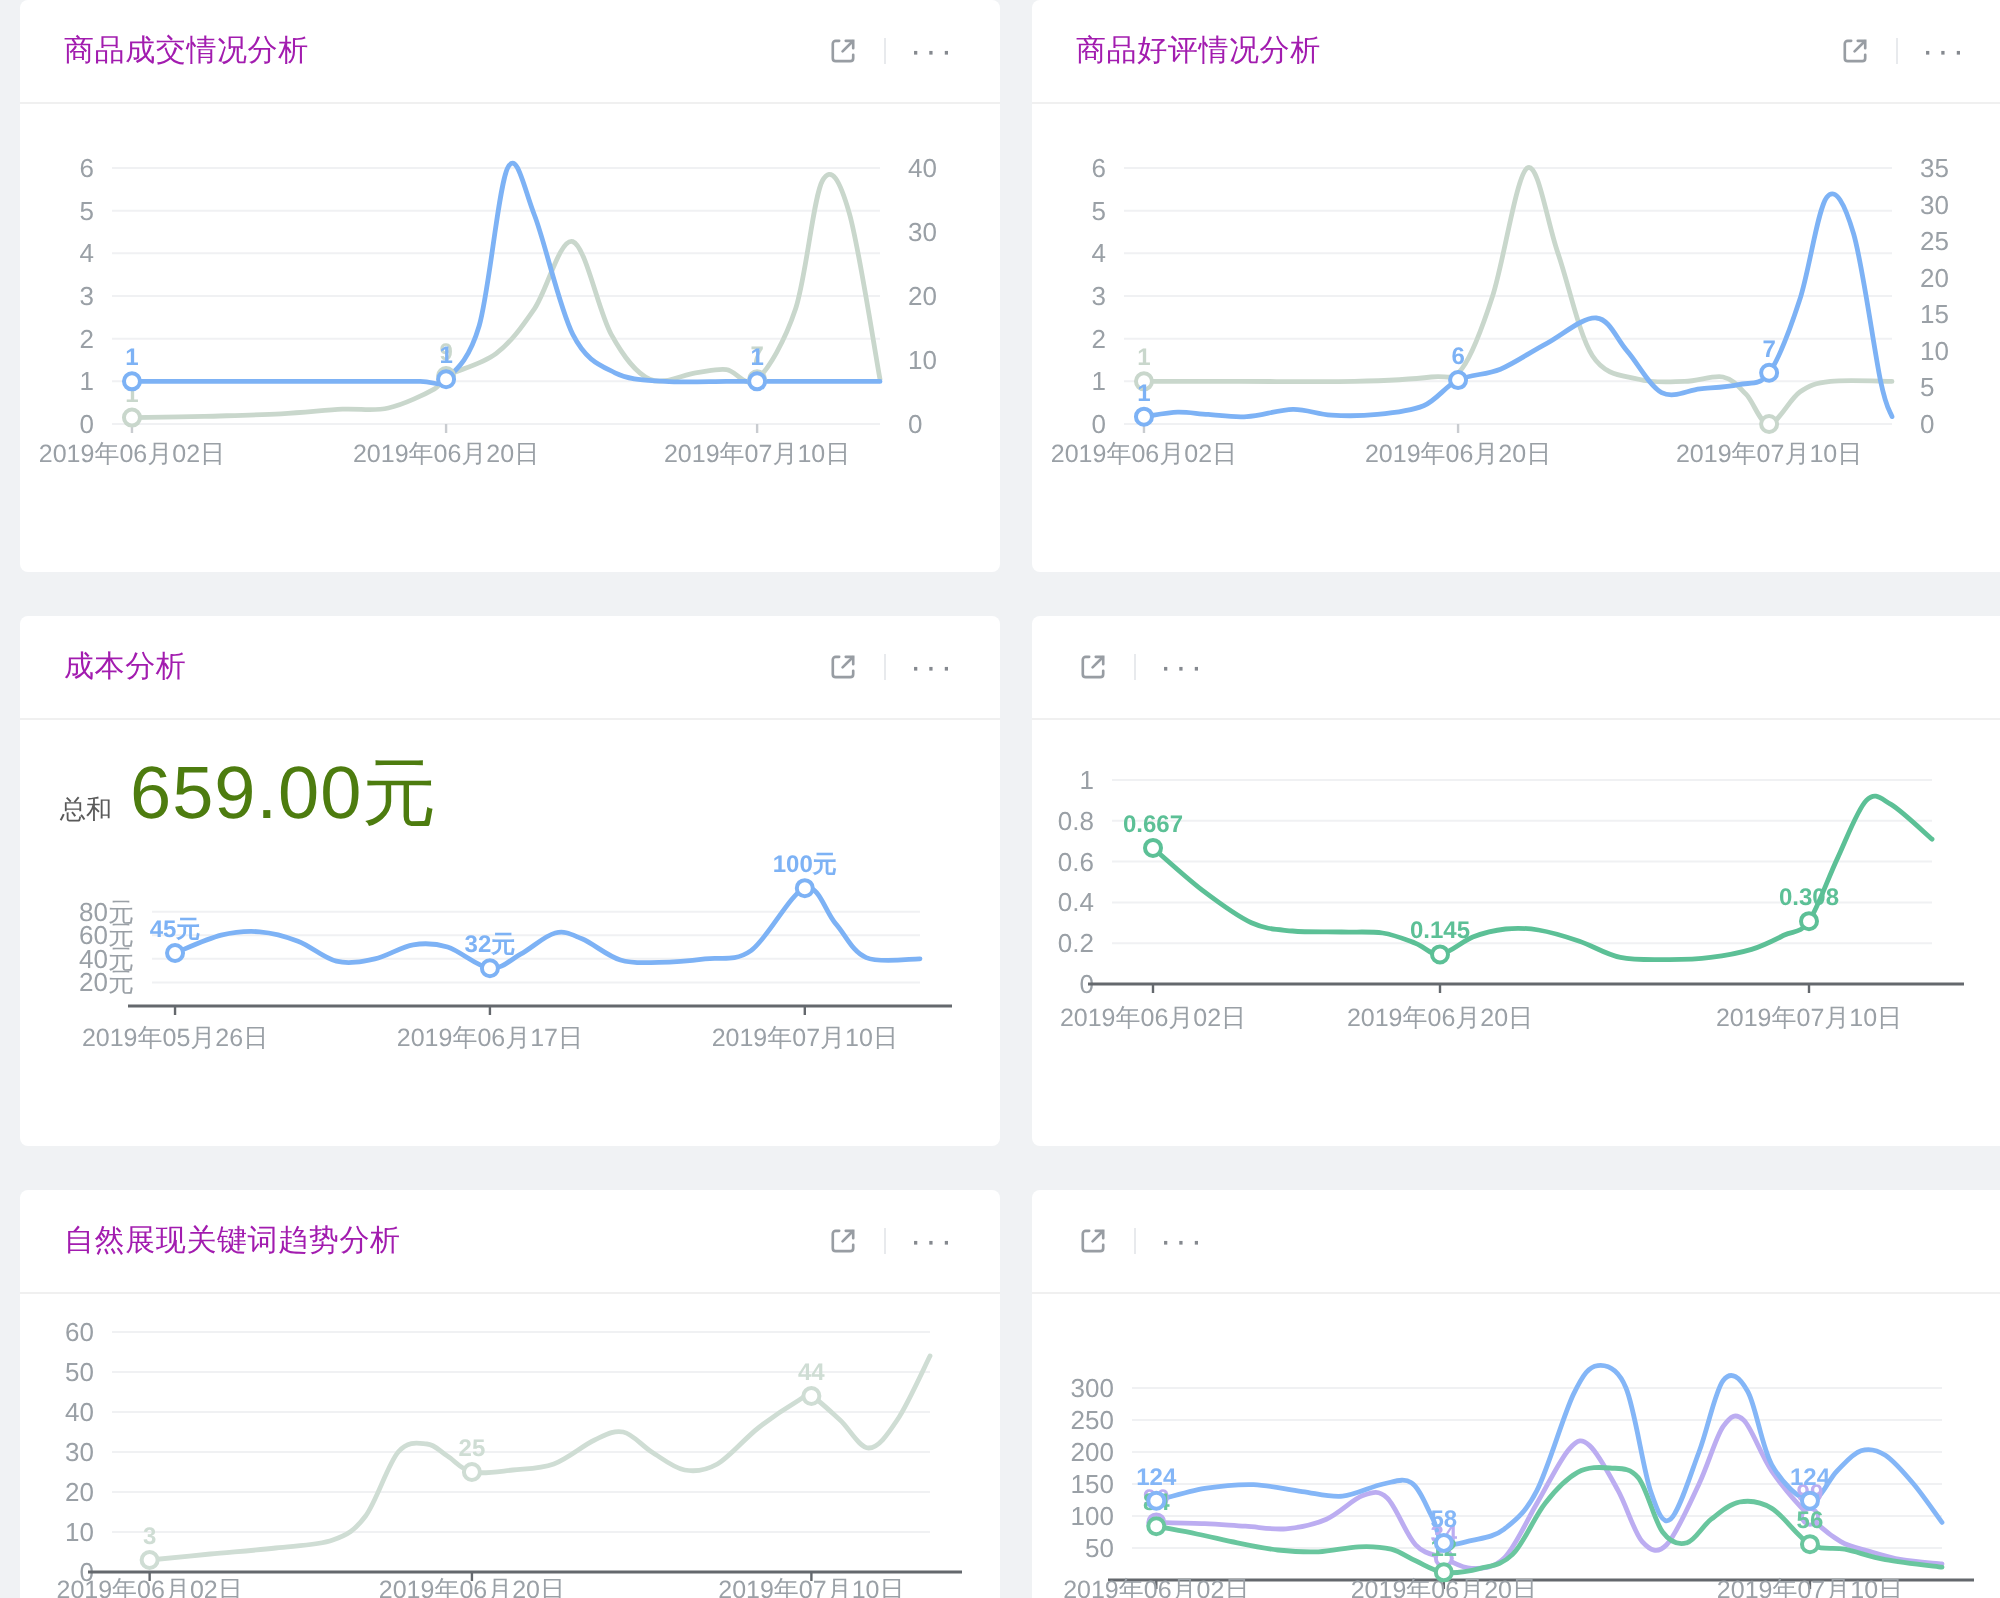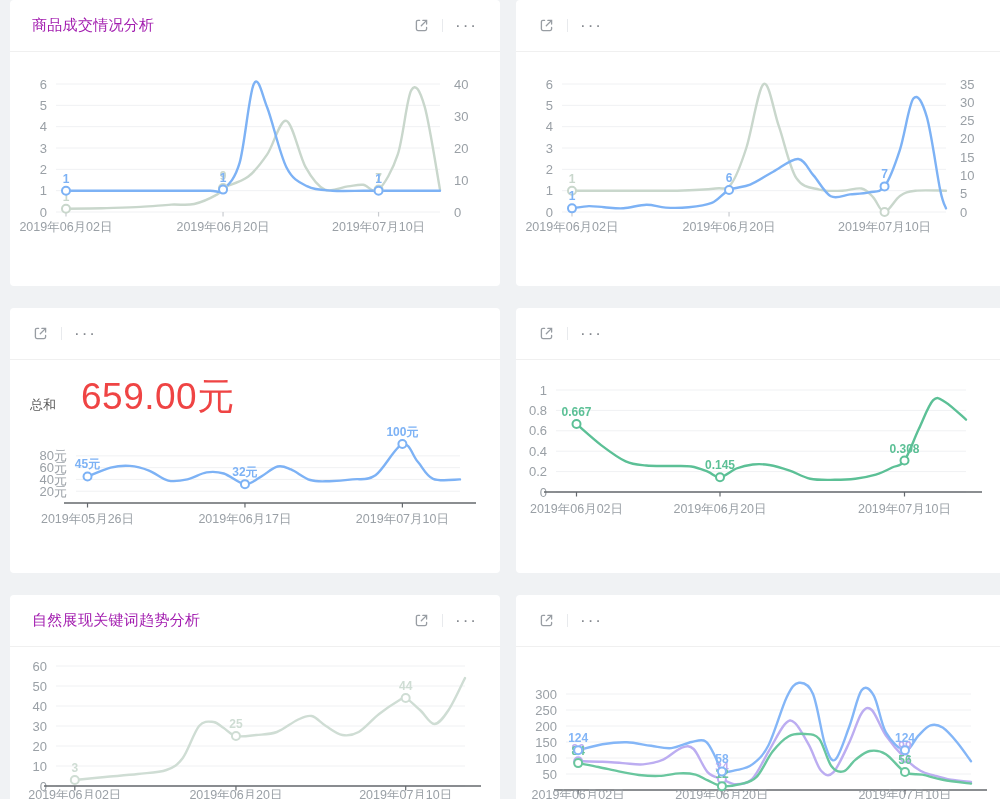--- a/index.html
+++ b/index.html
@@ -16,23 +16,23 @@
   .hd .title{flex:1;font-size:15px;color:#a21caf;letter-spacing:.3px}
   .acts{display:flex;align-items:center;gap:12px}
   .acts .sep{width:1px;height:13px;background:#e8eaed}
   .acts svg{display:block;cursor:pointer}
   .more{font-size:17px;color:#85898f;letter-spacing:2px;cursor:pointer;line-height:1;user-select:none}
   .chart{position:absolute;left:0}
   .c0 .chart,.c1 .chart{top:53px}
   .c2 .chart{top:115px}
   .c3 .chart{top:53px}
   .c4 .chart,.c5 .chart{top:52px}
-  .summary{position:absolute;top:64px;left:20px;display:flex;align-items:baseline;gap:25px}
+  .summary{position:absolute;top:64px;left:20px;display:flex;align-items:baseline;gap:9px}
   .summary .lb{font-size:13px;color:#595959}
-  .summary .val{font-size:37px;color:#ef4444;font-weight:500;letter-spacing:.5px}
+  .summary .val{font-size:37px;color:#4d7c0f;font-weight:500;letter-spacing:.5px}
   svg text{font-family:"Liberation Sans","DejaVu Sans",sans-serif}
 </style>
 </head>
 <body>
 
 <div class="card c0">
   <div class="hd">
     <span class="title">商品成交情况分析</span>
     <span class="acts">
       <span class="openic">
@@ -84,20 +84,21 @@
         <text x="55.984" y="129.66666666666666" text-anchor="middle" fill="#7db2f5" font-size="12" font-weight="bold">1</text>
         <circle cx="213.04" cy="136.6" r="4" fill="#fff" stroke="#7db2f5" stroke-width="2"></circle>
         <text x="213.04" y="128.6" text-anchor="middle" fill="#7db2f5" font-size="12" font-weight="bold">1</text>
         <circle cx="368.56" cy="137.66666666666666" r="4" fill="#fff" stroke="#7db2f5" stroke-width="2"></circle>
         <text x="368.56" y="129.66666666666666" text-anchor="middle" fill="#7db2f5" font-size="12" font-weight="bold">1</text>
       </svg></div>
 </div>
 
 <div class="card c1">
   <div class="hd">
+    <span class="title">商品好评情况分析</span>
     <span class="acts">
       <span class="openic">
           <svg width="17" height="17" viewBox="0 0 16 16" fill="none" stroke="#989da3" stroke-width="1.25" stroke-linecap="round">
             <path d="M6.2 3.2 H4.6 C3.8 3.2 3.2 3.8 3.2 4.6 v6.8 c0 .8 .6 1.4 1.4 1.4 h6.8 c.8 0 1.4-.6 1.4-1.4 V9.8"></path>
             <path d="M9.3 3.2 h3.5 v3.5"></path>
             <path d="M12.6 3.4 L7.8 8.2"></path>
           </svg>
         </span>
       <span class="sep"></span>
       <span class="more">···</span>
@@ -141,20 +142,21 @@
         <text x="55.984" y="147.34285714285716" text-anchor="middle" fill="#7db2f5" font-size="12" font-weight="bold">1</text>
         <circle cx="213.04" cy="137.05714285714285" r="4" fill="#fff" stroke="#7db2f5" stroke-width="2"></circle>
         <text x="213.04" y="129.05714285714285" text-anchor="middle" fill="#7db2f5" font-size="12" font-weight="bold">6</text>
         <circle cx="368.56" cy="133.4" r="4" fill="#fff" stroke="#7db2f5" stroke-width="2"></circle>
         <text x="368.56" y="125.4" text-anchor="middle" fill="#7db2f5" font-size="12" font-weight="bold">7</text>
       </svg></div>
 </div>
 
 <div class="card c2">
   <div class="hd">
+    <span class="title">成本分析</span>
     <span class="acts">
       <span class="openic">
           <svg width="17" height="17" viewBox="0 0 16 16" fill="none" stroke="#989da3" stroke-width="1.25" stroke-linecap="round">
             <path d="M6.2 3.2 H4.6 C3.8 3.2 3.2 3.8 3.2 4.6 v6.8 c0 .8 .6 1.4 1.4 1.4 h6.8 c.8 0 1.4-.6 1.4-1.4 V9.8"></path>
             <path d="M9.3 3.2 h3.5 v3.5"></path>
             <path d="M12.6 3.4 L7.8 8.2"></path>
           </svg>
         </span>
       <span class="sep"></span>
       <span class="more">···</span>

